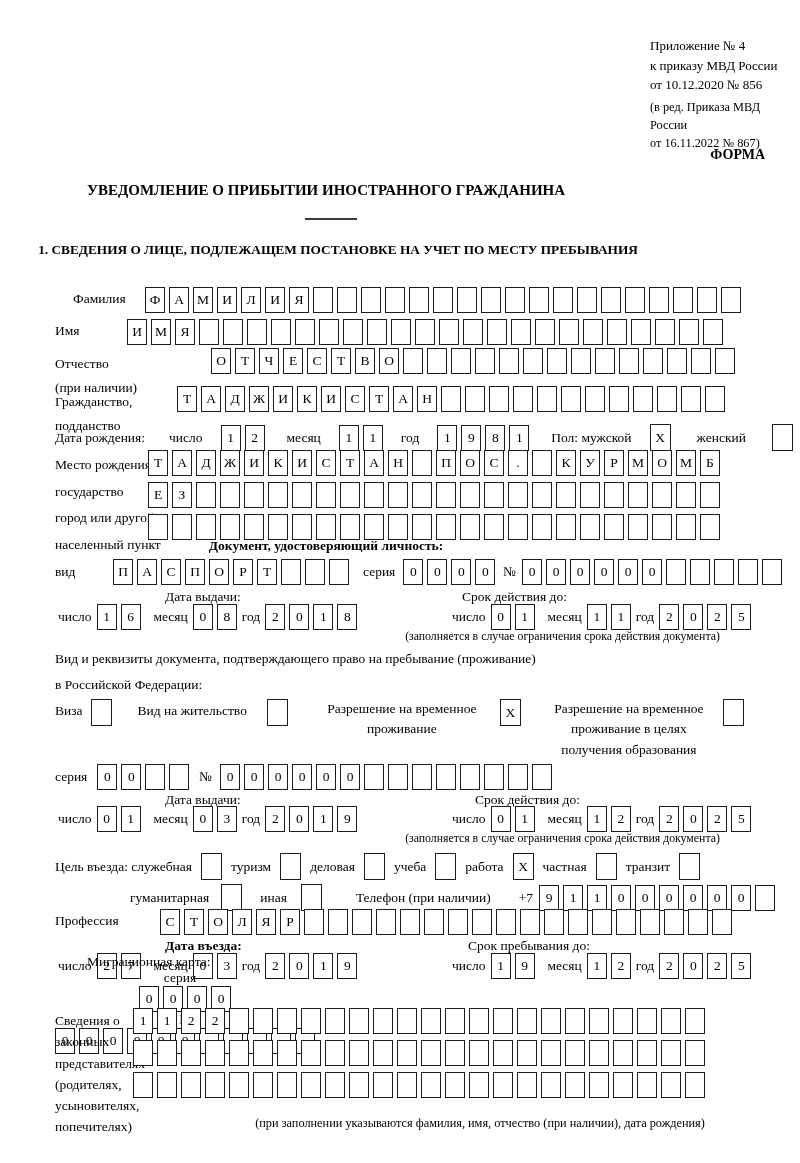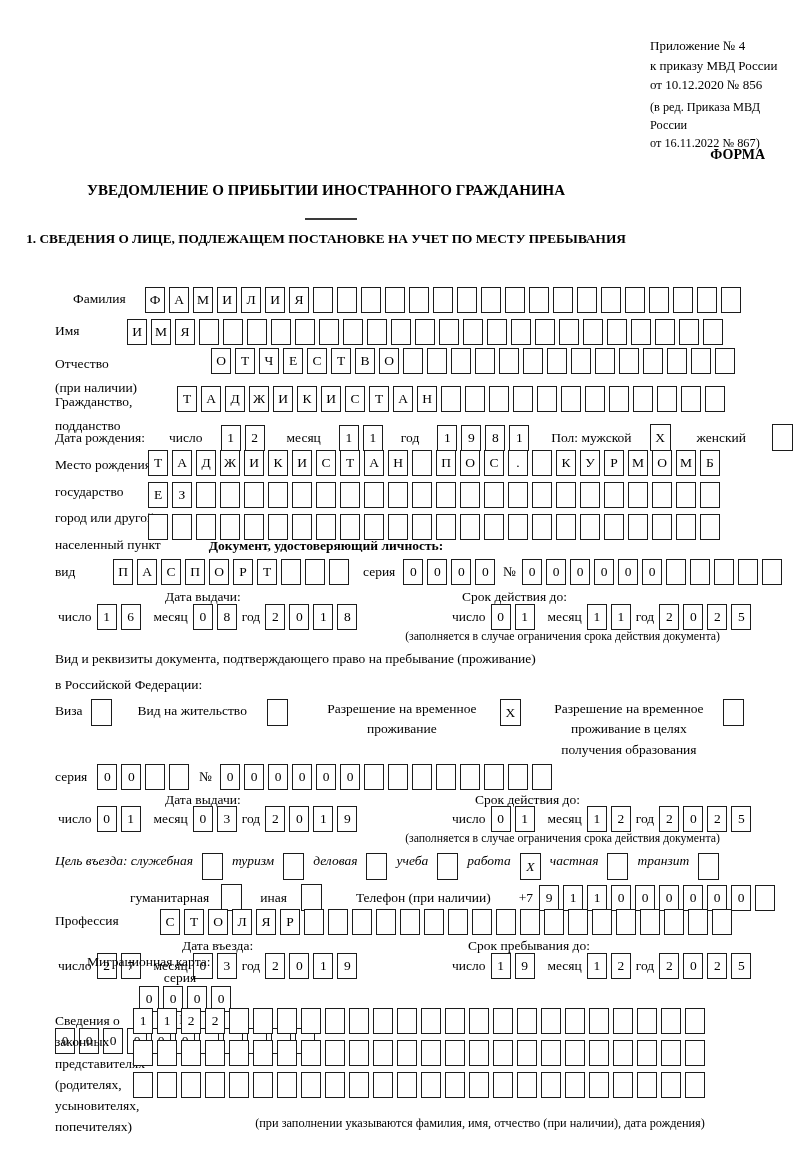--- a/index.html
+++ b/index.html
@@ -35,21 +35,21 @@
     <div class="hdr2">(в ред. Приказа МВД России</div>
     <div class="hdr2" style="margin-top:0;">от 16.11.2022 № 867)</div>
   </div>
   <div class="abs b" style="right:35px;top:147px;font-size:14px;">ФОРМА</div>
 
   <div class="abs center b" style="top:182px;font-size:15px;">УВЕДОМЛЕНИЕ О ПРИБЫТИИ ИНОСТРАННОГО ГРАЖДАНИНА</div>
   <div class="abs center b" style="top:204px;font-size:15px;">
     <span class="uline"></span>
   </div>
 
-  <div class="abs center b" style="top:231px;font-size:13.3px;">1. СВЕДЕНИЯ О ЛИЦЕ, ПОДЛЕЖАЩЕМ ПОСТАНОВКЕ НА УЧЕТ ПО МЕСТУ ПРЕБЫВАНИЯ</div>
+  <div class="abs center b" style="top:242px;font-size:13.3px;padding-left:12px;">1. СВЕДЕНИЯ О ЛИЦЕ, ПОДЛЕЖАЩЕМ ПОСТАНОВКЕ НА УЧЕТ ПО МЕСТУ ПРЕБЫВАНИЯ</div>
 
   <div class="frow" style="left:73px;top:287px;">
     <span style="width:72px;padding-top:4px;">Фамилия</span>
     <span class="cells">
         <span class="cell">Ф</span>
         <span class="cell">А</span>
         <span class="cell">М</span>
         <span class="cell">И</span>
         <span class="cell">Л</span>
         <span class="cell">И</span>
@@ -445,21 +445,21 @@
     <span>год</span>
     <span class="cells">
         <span class="cell">2</span>
         <span class="cell">0</span>
         <span class="cell">2</span>
         <span class="cell">5</span>
       </span>
   </div>
   <div class="abs note" style="left:350px;top:831px;width:425px;">(заполняется в случае ограничения срока действия документа)</div>
 
-  <div class="frow" style="left:55px;top:853px;gap:9px;font-style:italic;">
+  <div class="frow" style="left:55px;top:853px;align-items:center;gap:9px;">
     <span>Цель въезда: служебная</span>
     <span class="cbx"></span>
     <span>туризм</span>
     <span class="cbx"></span>
     <span>деловая</span>
     <span class="cbx"></span>
     <span>учеба</span>
     <span class="cbx"></span>
     <span>работа</span>
     <span class="cbx">X</span>
@@ -512,21 +512,21 @@
         <span class="cell"></span>
         <span class="cell"></span>
         <span class="cell"></span>
         <span class="cell"></span>
         <span class="cell"></span>
         <span class="cell"></span>
         <span class="cell"></span>
       </span>
   </div>
 
-  <div class="abs" style="left:182px;top:938px;">Дата въезда:</div>
+  <div class="abs" style="left:165px;top:938px;font-weight:bold;">Дата въезда:</div>
   <div class="abs" style="left:468px;top:938px;">Срок пребывания до:</div>
 
   <div class="dg" style="left:58px;top:953px;">
     <span>число</span>
     <span class="cells">
         <span class="cell">2</span>
         <span class="cell">7</span>
       </span>
     <span style="margin-left:8px;">месяц</span>
     <span class="cells">

